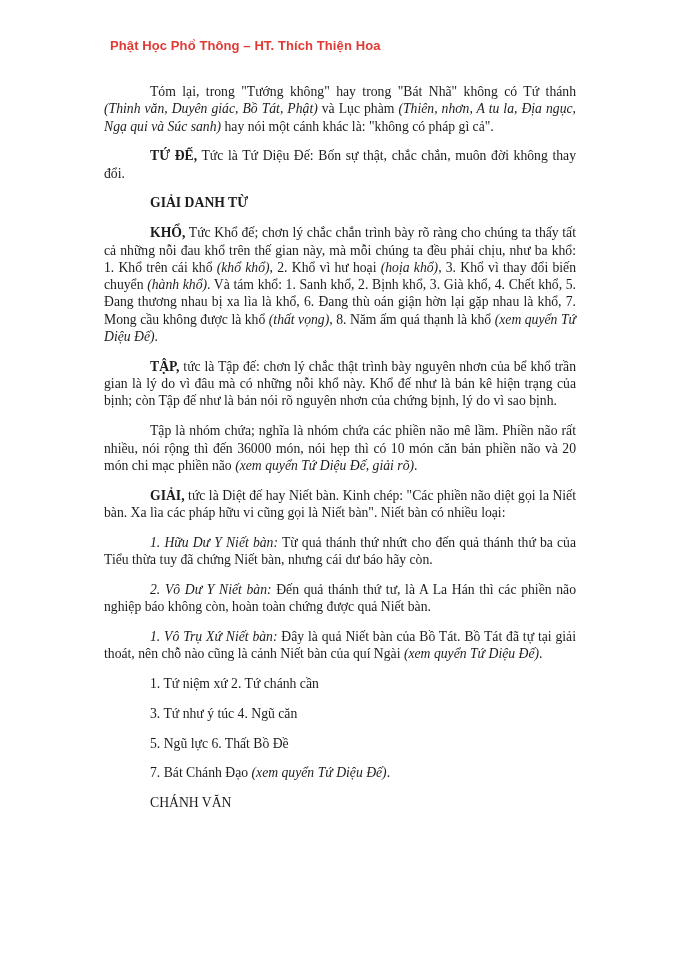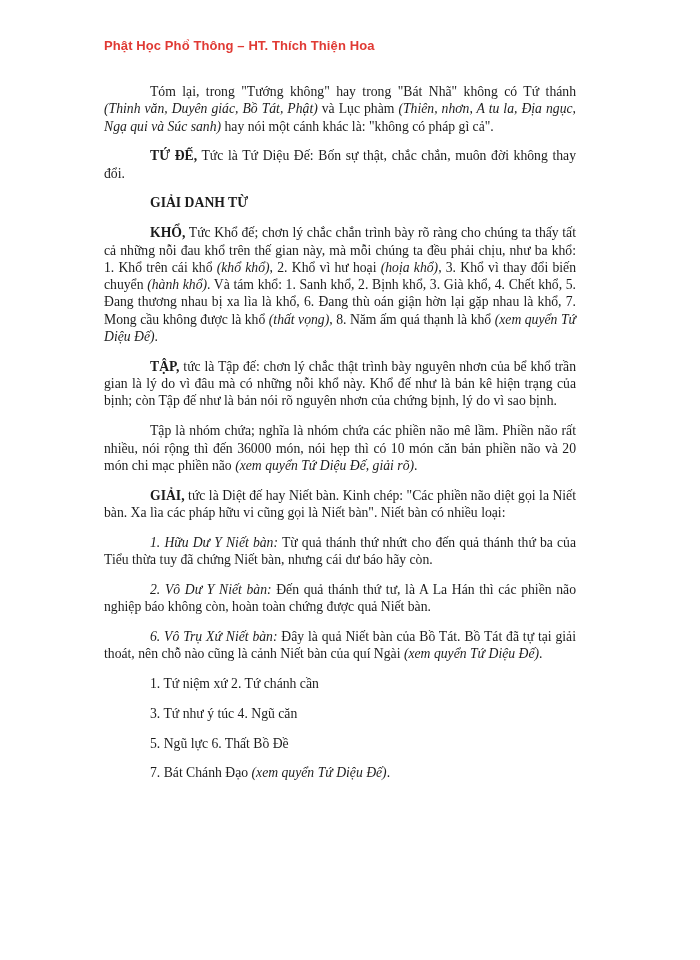--- a/index.html
+++ b/index.html
@@ -35,32 +35,33 @@
     text-indent: 46px;
   }
   .run-n { font-style: normal; font-weight: normal; }
   .run-b { font-weight: bold; }
   .run-i { font-style: italic; }
 </style>
 </head>
 <body>
 
 <div class="page">
-  <div class="header" style="color: rgb(224, 58, 52);">
+  <div class="header" style="color: rgb(224, 58, 52); margin-left: 6px;">
     <span>Phật Học Phổ Thông – HT. Thích Thiện Hoa</span>
   </div>
   <div class="content">
       <p class="para"><span class="run-n">Tóm lại, trong "Tướng không" hay trong "Bát Nhã" không có Tứ thánh </span><span class="run-i">(Thinh văn, Duyên giác, Bồ Tát, Phật)</span><span class="run-n"> và Lục phàm </span><span class="run-i">(Thiên, nhơn, A tu la, Địa ngục, Ngạ qui và Súc sanh)</span><span class="run-n"> hay nói một cánh khác là: "không có pháp gì cả".</span></p>
       <p class="para"><span class="run-b">TỨ ĐẾ,</span><span class="run-n"> Tức là Tứ Diệu Đế: Bốn sự thật, chắc chắn, muôn đời không thay đổi.</span></p>
       <p class="para"><span class="run-b">GIẢI DANH TỪ</span></p>
       <p class="para"><span class="run-b">KHỔ,</span><span class="run-n"> Tức Khổ đế; chơn lý chắc chắn trình bày rõ ràng cho chúng ta thấy tất cả những nỗi đau khổ trên thế gian này, mà mỗi chúng ta đều phải chịu, như ba khổ: 1. Khổ trên cái khổ </span><span class="run-i">(khổ khổ)</span><span class="run-n">, 2. Khổ vì hư hoại </span><span class="run-i">(hoịa khổ)</span><span class="run-n">, 3. Khổ vì thay đổi biến chuyển </span><span class="run-i">(hành khổ)</span><span class="run-n">. Và tám khổ: 1. Sanh khổ, 2. Bịnh khổ, 3. Già khổ, 4. Chết khổ, 5. Đang thương nhau bị xa lìa là khổ, 6. Đang thù oán giận hờn lại gặp nhau là khổ, 7. Mong cầu không được là khổ </span><span class="run-i">(thất vọng)</span><span class="run-n">, 8. Năm ấm quá thạnh là khổ </span><span class="run-i">(xem quyển Tứ Diệu Đế)</span><span class="run-n">.</span></p>
       <p class="para"><span class="run-b">TẬP,</span><span class="run-n"> tức là Tập đế: chơn lý chắc thật trình bày nguyên nhơn của bể khổ trần gian là lý do vì đâu mà có những nỗi khổ này. Khổ đế như là bản kê hiện trạng của bịnh; còn Tập đế như là bản nói rõ nguyên nhơn của chứng bịnh, lý do vì sao bịnh.</span></p>
       <p class="para"><span class="run-n">Tập là nhóm chứa; nghĩa là nhóm chứa các phiền não mê lầm. Phiền não rất nhiều, nói rộng thì đến 36000 món, nói hẹp thì có 10 món căn bản phiền não và 20 món chi mạc phiền não </span><span class="run-i">(xem quyển Tứ Diệu Đế, giải rõ)</span><span class="run-n">.</span></p>
       <p class="para"><span class="run-b">GIẢI,</span><span class="run-n"> tức là Diệt đế hay Niết bàn. Kinh chép: "Các phiền não diệt gọi la Niết bàn. Xa lìa các pháp hữu vi cũng gọi là Niết bàn". Niết bàn có nhiều loại:</span></p>
       <p class="para"><span class="run-i">1. Hữu Dư Y Niết bàn:</span><span class="run-n"> Từ quả thánh thứ nhứt cho đến quả thánh thứ ba của Tiểu thừa tuy đã chứng Niết bàn, nhưng cái dư báo hãy còn.</span></p>
       <p class="para"><span class="run-i">2. Vô Dư Y Niết bàn:</span><span class="run-n"> Đến quả thánh thứ tư, là A La Hán thì các phiền não nghiệp báo không còn, hoàn toàn chứng được quả Niết bàn.</span></p>
-      <p class="para"><span class="run-i">6. Vô Trụ Xứ Niết bàn:</span><span class="run-n"> Đây là quả Niết bàn của Bồ Tát. Bồ Tát đã tự tại giải thoát, nên chỗ nào cũng là cảnh Niết bàn của quí Ngài </span><span class="run-i">(xem quyển Tứ Diệu Đế)</span><span class="run-n">.</span></p>
+      <p class="para"><span class="run-i">1. Vô Trụ Xứ Niết bàn:</span><span class="run-n"> Đây là quả Niết bàn của Bồ Tát. Bồ Tát đã tự tại giải thoát, nên chỗ nào cũng là cảnh Niết bàn của quí Ngài </span><span class="run-i">(xem quyển Tứ Diệu Đế)</span><span class="run-n">.</span></p>
       <p class="para"><span class="run-n">1. Tứ niệm xứ 2. Tứ chánh cần</span></p>
       <p class="para"><span class="run-n">3. Tứ như ý túc 4. Ngũ căn</span></p>
       <p class="para"><span class="run-n">5. Ngũ lực 6. Thất Bồ Đề</span></p>
       <p class="para"><span class="run-n">7. Bát Chánh Đạo </span><span class="run-i">(xem quyển Tứ Diệu Đế)</span><span class="run-n">.</span></p>
+      <p class="para"><span class="run-n">CHÁNH VĂN</span></p>
     </div>
 </div>
 
 </body></html>

